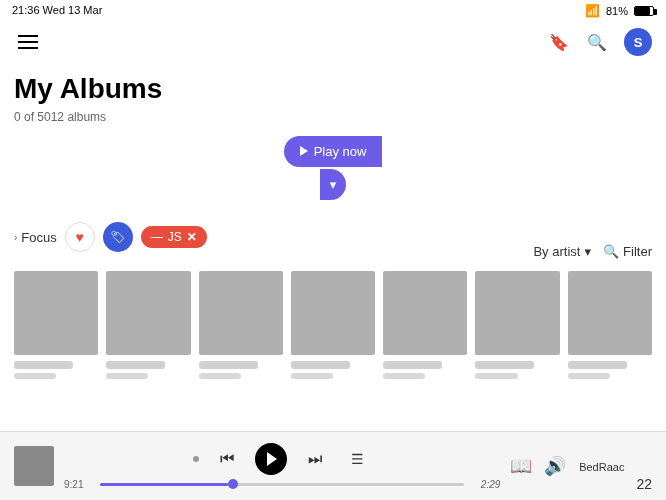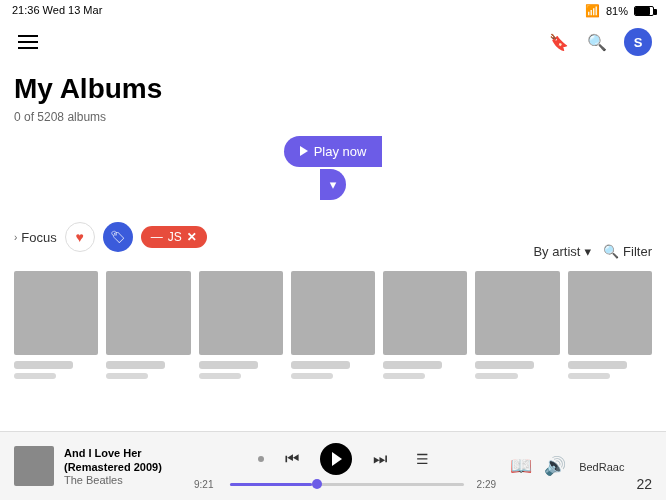--- a/index.html
+++ b/index.html
@@ -351,21 +351,21 @@
       display: flex;
       align-items: center;
       gap: 8px;
       width: 100%;
     }
     .time-label {
       font-size: 10px;
       color: #666;
       min-width: 28px;
     }
-    .time-label.right { text-align: center; }
+    .time-label.right { text-align: right; font-style: italic; }
     .progress-track {
       flex: 1;
       height: 3px;
       background: #ccc;
       border-radius: 2px;
       position: relative;
     }
     .progress-fill {
       height: 100%;
       background: #6c5ce7;
@@ -436,21 +436,21 @@
   </div>
   <div class="nav-right">
     <div class="nav-icon">🔖</div>
     <div class="nav-icon">🔍</div>
     <div class="avatar">S</div>
   </div>
 </div>
 
 <div class="main-content">
   <div class="page-title">My Albums</div>
-  <div class="album-count">0 of 5208 albums</div>
+  <div class="album-count">0 of 5012 albums</div>
 
   <div class="play-controls">
     <button class="play-now-btn">
       <div class="play-tri"></div>
       <span>Play now</span>
     </button>
     <button class="play-dropdown-btn">▾</button>
   </div>
 
   <div class="filter-bar">
@@ -513,24 +513,20 @@
     <div class="album-card">
       <div class="album-thumb"></div>
       <div class="album-title-bar"></div>
       <div class="album-artist-bar"></div>
     </div>
   </div>
 </div>
 
 <div class="now-playing">
   <div class="now-playing-thumb"></div>
-  <div class="now-playing-info">
-    <div class="now-playing-title">And I Love Her (Remastered 2009)</div>
-    <div class="now-playing-artist">The Beatles</div>
-  </div>
 
   <div class="progress-section">
     <div class="controls-row">
       <div class="dot-icon"></div>
       <button class="ctrl-btn">⏮</button>
       <button class="play-btn-main">
         <div class="tri"></div>
       </button>
       <button class="ctrl-btn">⏭</button>
       <button class="ctrl-btn" style="font-size:14px;">☰</button>

